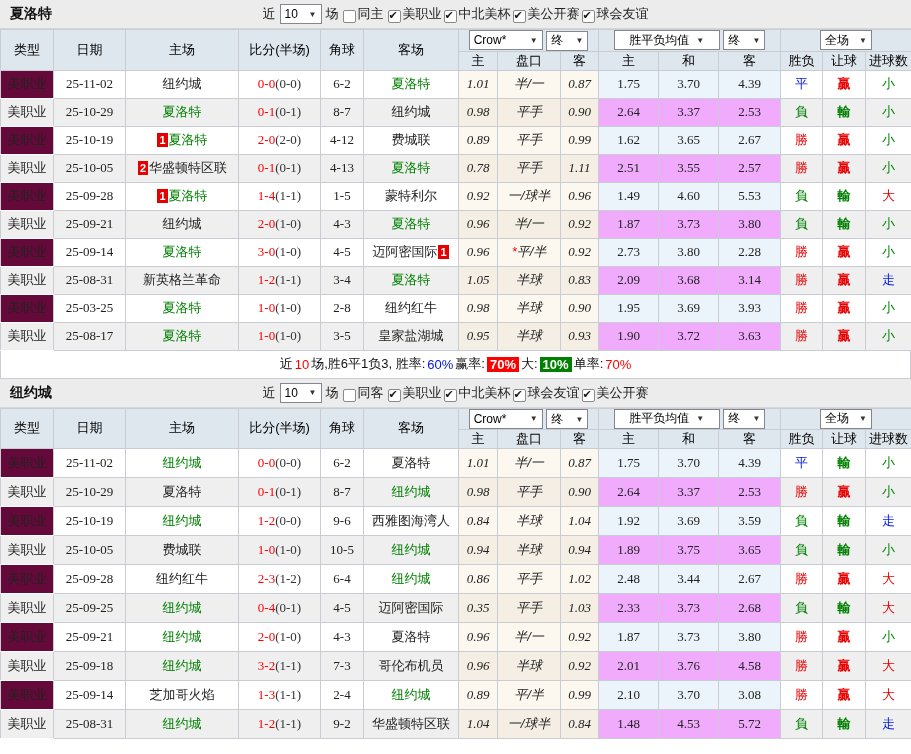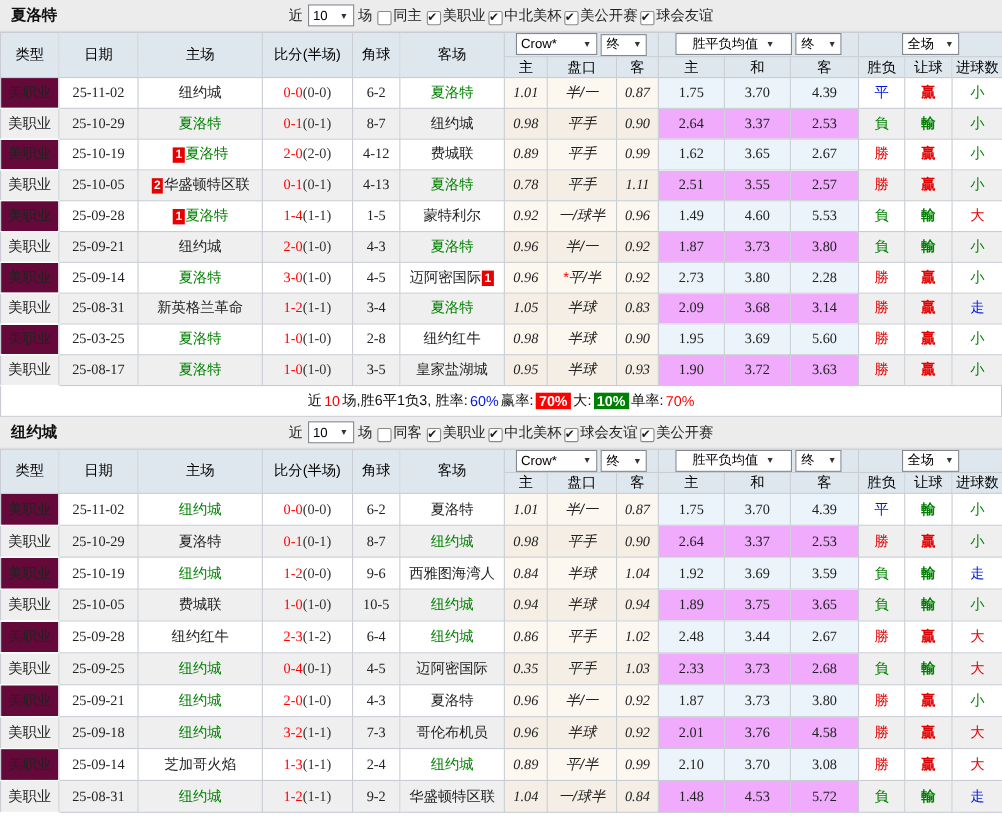--- a/index.html
+++ b/index.html
@@ -304,21 +304,21 @@
             <td class="num">25-03-25</td>
             <td><span class="tname green">夏洛特</span></td>
             <td class="num"><span class="ft">1-0</span><span class="ht">(1-0)</span></td>
             <td class="num">2-8</td>
             <td><span class="tname">纽约红牛</span></td>
             <td class="num crow">0.98</td>
             <td class="crow">半球</td>
             <td class="num crow">0.90</td>
             <td class="num avgc">1.95</td>
             <td class="num avgc">3.69</td>
-            <td class="num avgc">5.60</td>
+            <td class="num avgc">3.93</td>
             <td class="res red">勝</td>
             <td class="res bold red">贏</td>
             <td class="res green">小</td>
           </tr>
           <tr class="even">
             <td class="col-league">美职业</td>
             <td class="num">25-08-17</td>
             <td><span class="tname green">夏洛特</span></td>
             <td class="num"><span class="ft">1-0</span><span class="ht">(1-0)</span></td>
             <td class="num">3-5</td>

